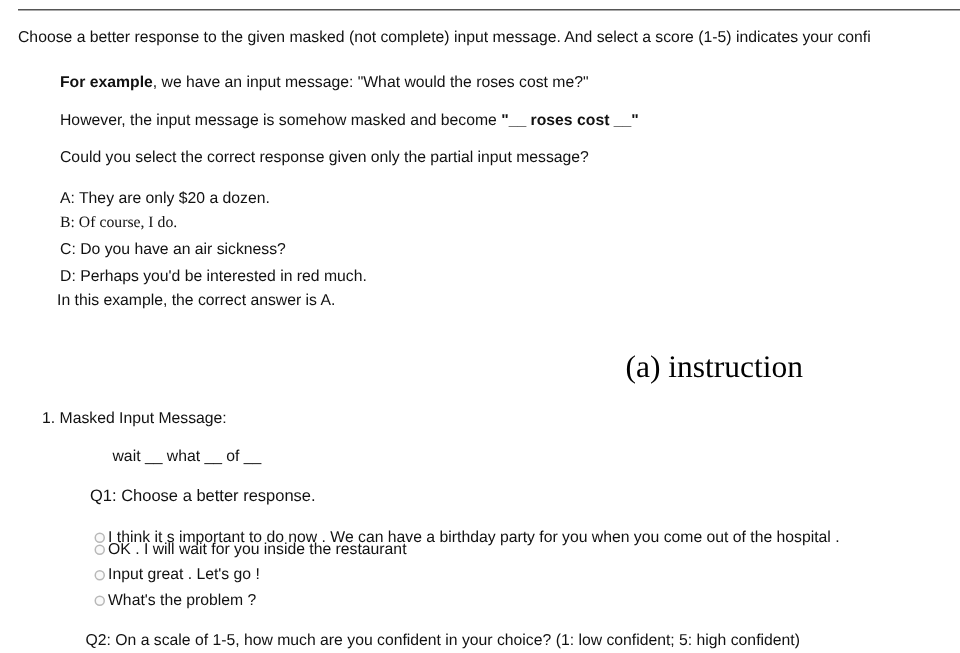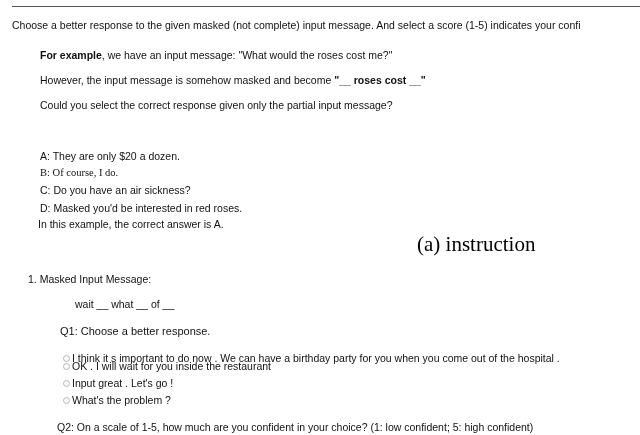--- a/index.html
+++ b/index.html
@@ -5,21 +5,21 @@
     html, body { margin: 0; padding: 0; background: #ffffff; }
     body {
       width: 640px; height: 435px; position: relative; overflow: hidden;
       font-family: "Liberation Sans", sans-serif; color: #111111;
       font-size: 10.5px;
     }
     .abs { position: absolute; white-space: nowrap; }
     .rule { position: absolute; left: 12px; top: 6px; width: 640px; height: 1px; background: #555555; }
     .intro { left: 12px; top: 19px; font-size: 10.5px; }
     .ex { left: 40px; font-size: 10.5px; }
-    .opt { left: 40px; font-size: 10.5px; margin-top: 24px; }
+    .opt { left: 40px; font-size: 10.5px; }
     b { font-weight: bold; }
     .caption {
       left: 417px; top: 232px; font-family: "Liberation Serif", serif;
       font-size: 21px; color: #000000;
     }
     .sec-title { left: 28px; top: 273px; font-weight: normal; font-size: 10.5px; text-align: center; }
     .masked { left: 75px; top: 298px; font-size: 10.5px; }
     .q1 { left: 60px; top: 325px; font-size: 11px; }
     .radio-row { left: 63px; font-size: 10.5px; display: flex; align-items: center; }
     .radio {
@@ -48,21 +48,21 @@
 <div class="abs opt" style="top:126px;">
   <span>A</span><span>: They are only $20 a dozen.</span>
 </div>
 <div class="abs opt" style="top:143px;font-family:Liberation Serif, serif;">
   <span>B</span><span>: Of course, I do.</span>
 </div>
 <div class="abs opt" style="top:160px;">
   <span>C</span><span>: Do you have an air sickness?</span>
 </div>
 <div class="abs opt" style="top:178px;">
-  <span>D</span><span>: Masked you'd be interested in red roses.</span>
+  <span>D</span><span>: Perhaps you'd be interested in red much.</span>
 </div>
 <div class="abs opt" style="top:194px; left:38px;">In this example, the correct answer is A.</div>
 
 <div class="abs caption">(a) instruction</div>
 
 <div class="abs sec-title">1. Masked Input Message:</div>
 <div class="abs masked">wait __ what __ of __</div>
 <div class="abs q1">Q1: Choose a better response.</div>
 
 <label class="abs radio-row" style="top:352px;">

